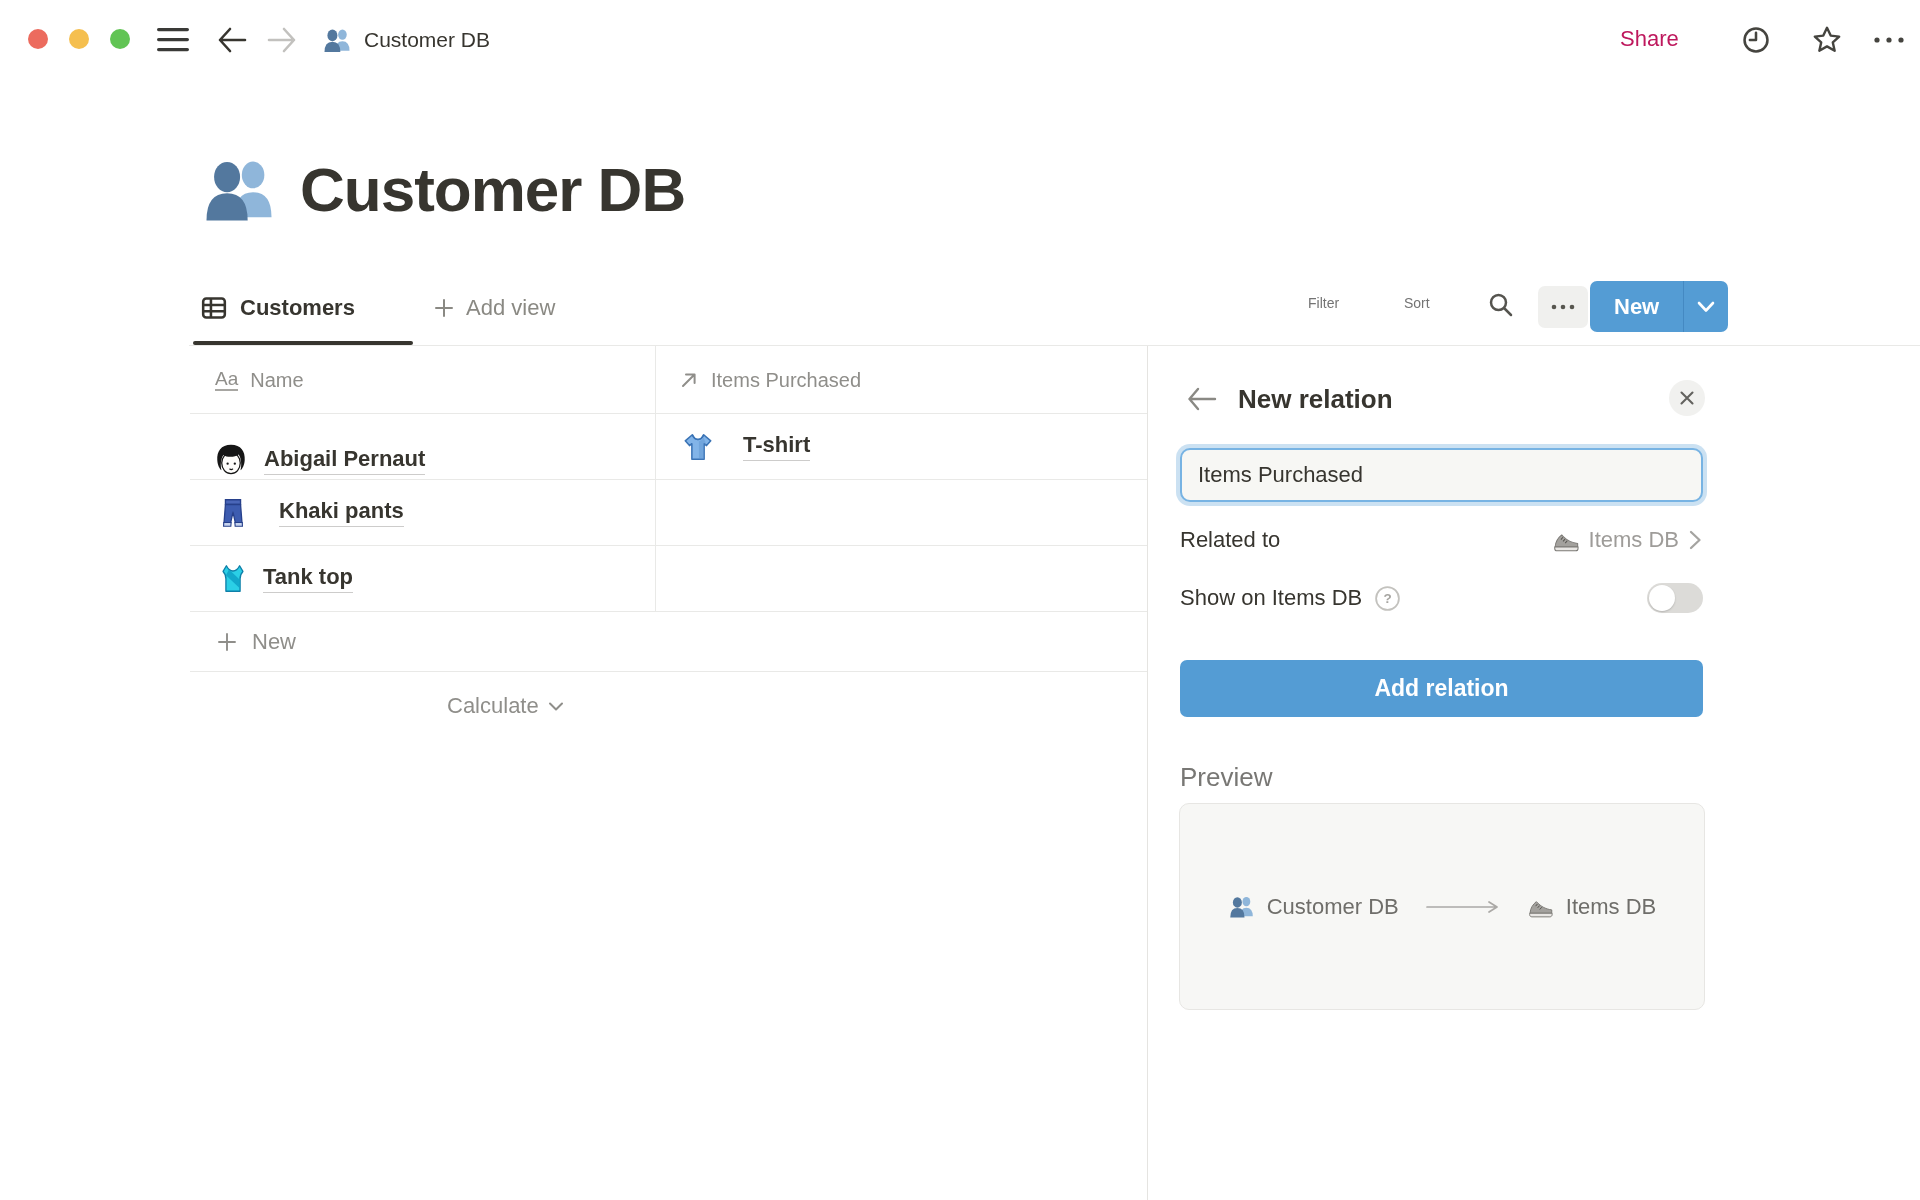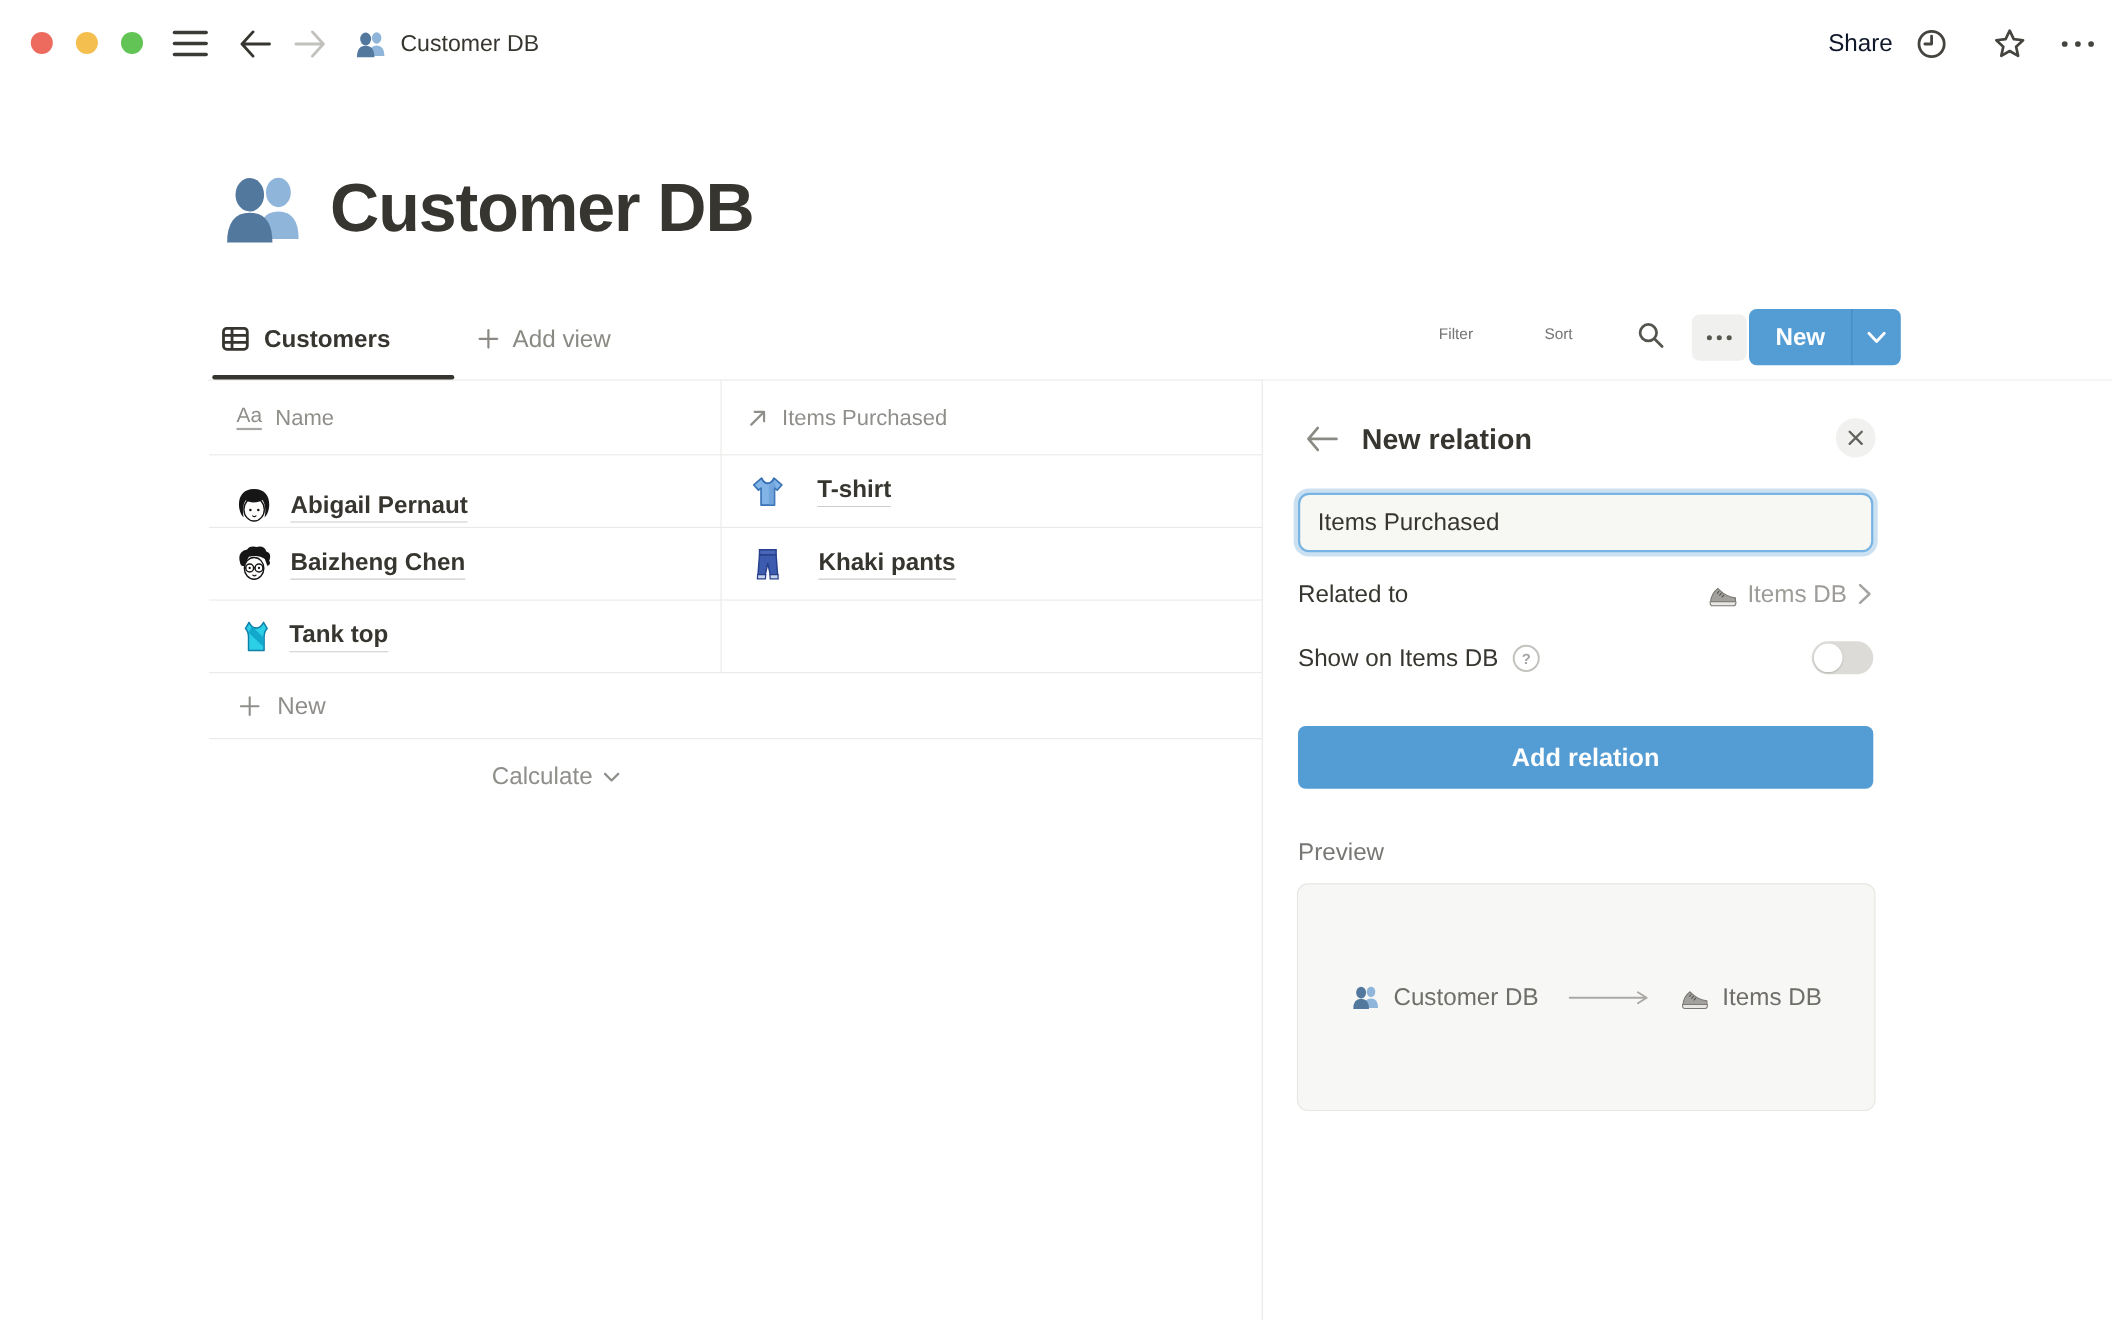--- a/index.html
+++ b/index.html
@@ -5,21 +5,21 @@
   * { margin:0; padding:0; box-sizing:border-box; }
   html,body { width:1920px; height:1200px; background:#fff; overflow:hidden;
     font-family:"Liberation Sans", sans-serif; color:#37352F; }
   .abs { position:absolute; }
   .row { display:flex; align-items:center; }
   .stage { position:relative; width:1920px; height:1200px; background:#fff; }
 
   
   .light { width:20px; height:20px; border-radius:50%; }
   .crumb { font-size:21px; color:#37352F; }
-  .share { font-size:22px; color:#0f172a;margin-left:42px; }
+  .share { font-size:22px; color:#be185d; }
 
   
   .page-title { font-size:62px; font-weight:700; letter-spacing:-1px; color:#37352F; }
 
   
   .tabline { height:1px; background:#E9E9E7; }
   .tab-label { font-size:22px; font-weight:700; color:#37352F;text-align:right; }
   .tab-underline { height:4px; background:#37352F; border-radius:2px; }
   .gray-btn { font-size:14px; color:#737373;text-align:right; }
   .addview { font-size:22px; color:#8A8983; }
@@ -44,21 +44,21 @@
   .name-input { width:523px; height:54px; background:#F7F7F4; border:2px solid #77B3E3;
      border-radius:10px; box-shadow:0 0 0 4px rgba(84,156,212,.30);
      font-size:22px; color:#37352F; padding:0 16px; font-family:"Liberation Sans", sans-serif; outline:none; }
   .panel-label { font-size:22px; color:#37352F; }
   .panel-value { font-size:22px; color:#9E9C99; }
   .toggle { width:56px; height:30px; border-radius:15px; background:#DCDBD8; position:relative; }
   .toggle .knob { position:absolute; top:2px; left:2px; width:26px; height:26px; border-radius:50%;
      background:#fff; box-shadow:0 1px 2px rgba(0,0,0,.18); }
   .add-btn { width:523px; height:57px; background:#549CD4; border:none; border-radius:7px;
      color:#fff; font-size:23px; font-weight:700; font-family:"Liberation Sans", sans-serif; }
-  .preview-label { font-size:22px; color:#787774; }
+  .preview-label { font-size:26px; color:#787774; }
   .preview-card { width:526px; height:207px; background:#F7F7F5; border:1px solid #E7E6E3; border-radius:10px;
      display:flex; align-items:center; justify-content:center; }
   .preview-text { font-size:22px; color:#6F6E6A; }
   .emo { display:block; }
 </style>
 </head>
 <body>
 
 <svg width="0" height="0" style="position:absolute">
   <defs>
@@ -239,26 +239,20 @@
     </div>
     <div class="row" style="padding-left:26px;gap:28px;">
       <svg class="emo" width="34" height="34">
           <use href="#sym-tshirt"></use>
         </svg>
       <span class="cell-link">T-shirt</span>
     </div>
   </div>
 
   <div class="abs row" style="left:190px;top:480px;width:957px;height:65px;">
-    <div class="row" style="width:465px;padding-left:22px;gap:14px;">
-      <svg class="emo" width="38" height="38">
-          <use href="#sym-av2"></use>
-        </svg>
-      <span class="cell-link">Baizheng Chen</span>
-    </div>
     <div class="row" style="padding-left:26px;gap:29px;align-items:center;">
       <svg class="emo" width="34" height="34">
           <use href="#sym-jeans"></use>
         </svg>
       <span class="cell-link">Khaki pants</span>
     </div>
   </div>
 
   <div class="abs row" style="left:190px;top:546px;width:957px;height:65px;">
     <div class="row" style="padding-left:26px;gap:13px;text-align:center;">

